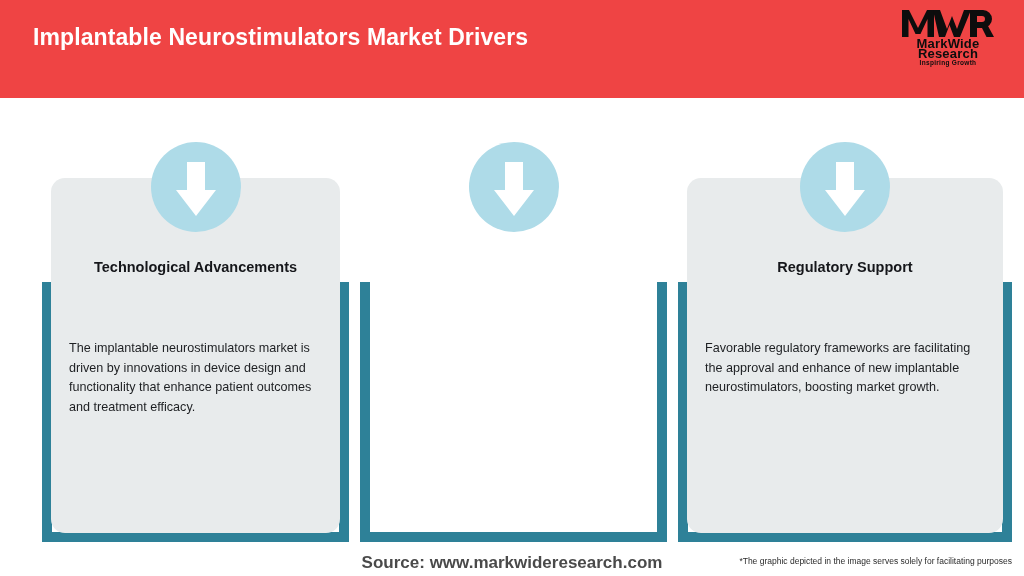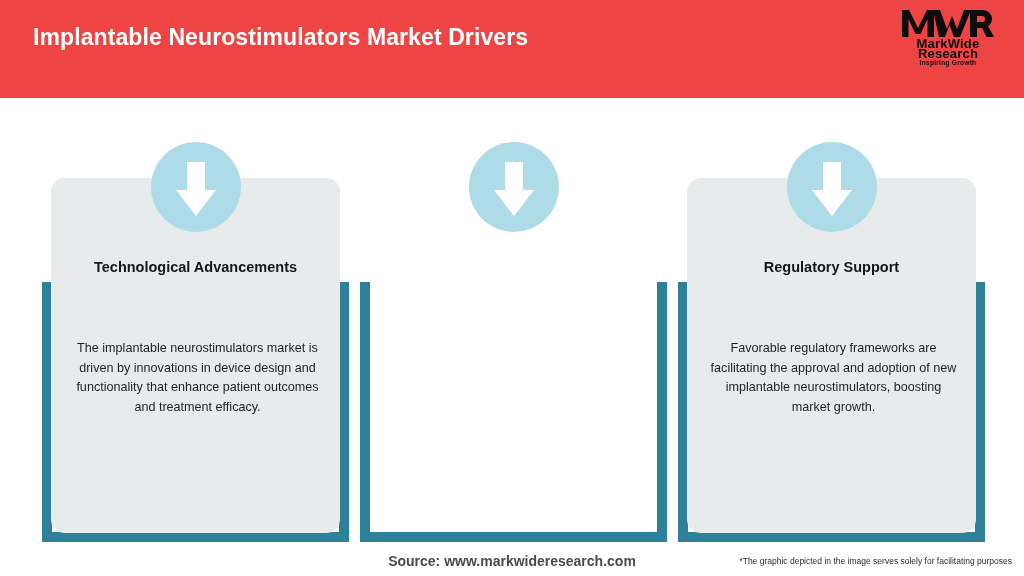--- a/index.html
+++ b/index.html
@@ -77,21 +77,21 @@
     width: 1024px;
     height: 440px;
   }
   .card-wrap {
     position: absolute;
     top: 44px;
     height: 400px;
   }
   .card-wrap.c0 { left: 42px;  width: 307px; }
   .card-wrap.c1 { left: 360px; width: 307px; }
-  .card-wrap.c2 { left: 678px; width: 307px; }
+  .card-wrap.c2 { left: 678px; width: 334px; }
 
   
   .frame-left,
   .frame-right,
   .frame-bottom {
     position: absolute;
     background: #2e8198;
   }
   .frame-left  { left: 0;  top: 140px; width: 10px; bottom: 0; }
   .frame-right { right: 0; top: 140px; width: 10px; bottom: 0; }
@@ -134,31 +134,31 @@
     line-height: 22px;
   }
   .card-body {
     position: absolute;
     left: 18px;
     right: 14px;
     top: 161px;
     font-size: 12.6px;
     color: #1d1f22;
     line-height: 19.5px;
-    text-align: center;
+    text-align: left;
   }
 
   
   .footer-source {
     position: absolute;
     left: 0;
     right: 0;
     top: 553px;
     text-align: center;
-    font-size: 14px;
+    font-size: 17px;
     font-weight: bold;
     color: #4a4a4a;
   }
   .footer-note {
     position: absolute;
     right: 12px;
     top: 556px;
     font-size: 8.5px;
     color: #2b2b2b;
     white-space: nowrap;
@@ -211,21 +211,21 @@
       </svg>
     </div>
   </div>
 
   <div class="card-wrap c2">
     <div class="frame-left"></div>
     <div class="frame-right"></div>
     <div class="frame-bottom"></div>
     <div class="card">
       <div class="card-title">Regulatory Support</div>
-      <div class="card-body">Favorable regulatory frameworks are facilitating the approval and adoption of new implantable neurostimulators, boosting market growth.</div>
+      <div class="card-body">Favorable regulatory frameworks are facilitating the approval and enhance of new implantable neurostimulators, boosting market growth.</div>
     </div>
     <div class="circle">
       <svg width="90" height="90" viewBox="0 0 90 90">
         <polygon points="45,74 25,48 36,48 36,20 54,20 54,48 65,48" fill="#ffffff"></polygon>
       </svg>
     </div>
   </div>
 
 </div>
 

